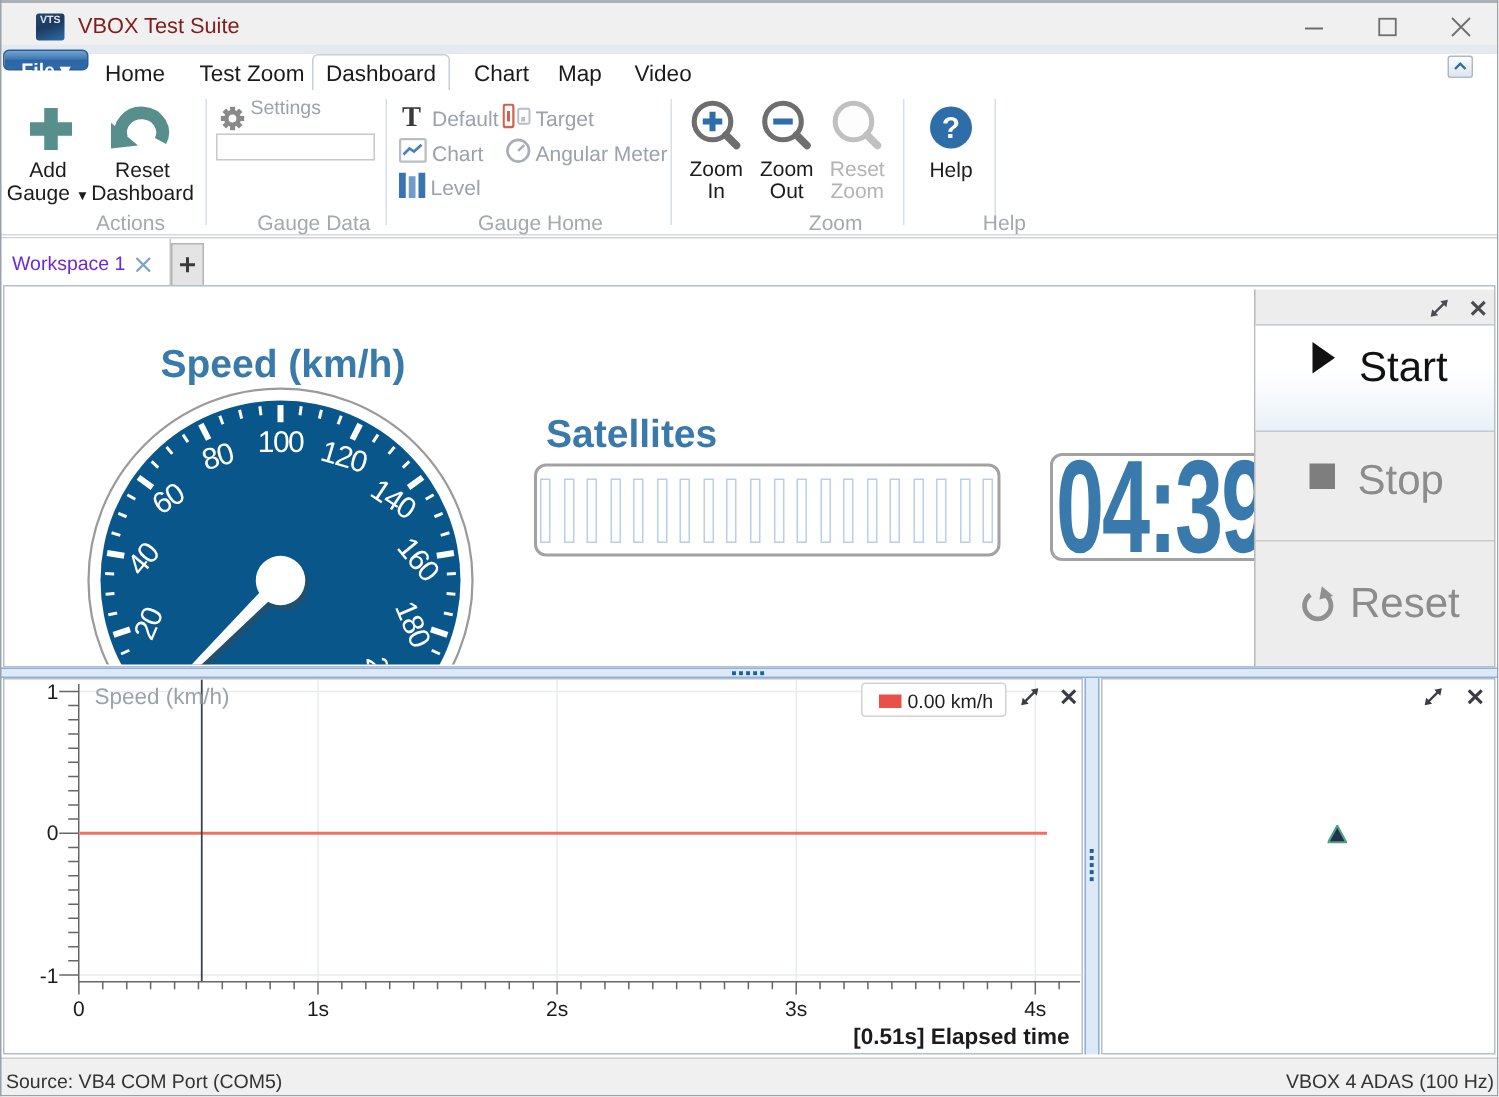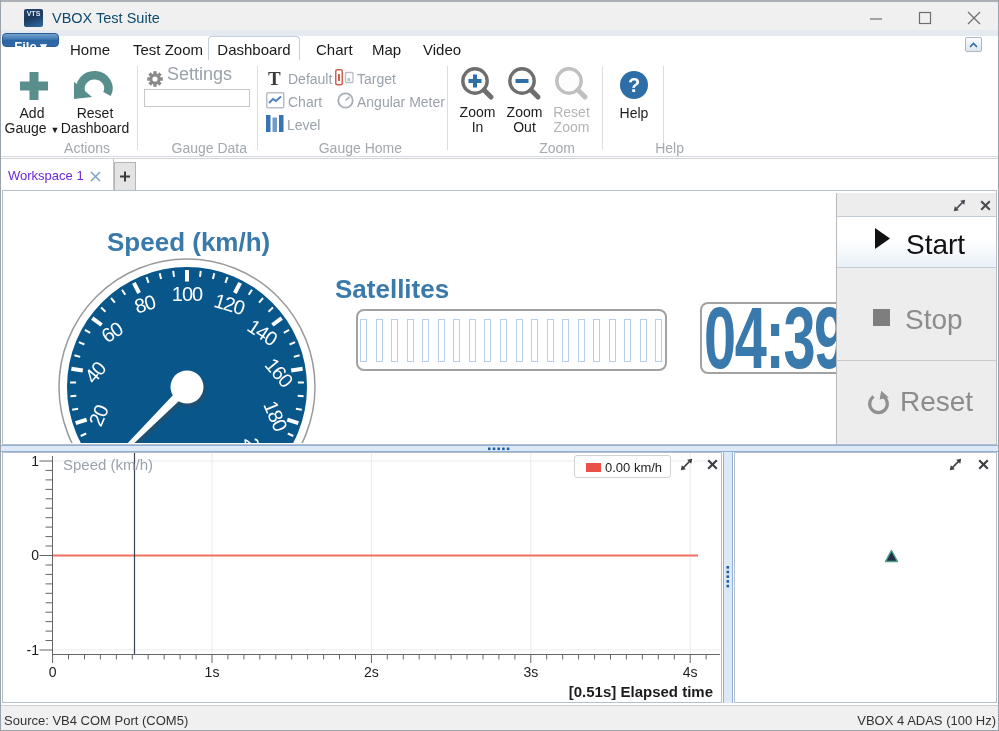--- a/index.html
+++ b/index.html
@@ -1,21 +1,21 @@
 <!DOCTYPE html>
 <html><head><meta charset="utf-8">
 <style>
 *{margin:0;padding:0;box-sizing:border-box}
 html,body{width:999px;height:731px;overflow:hidden}
 body{font-family:"Liberation Sans",sans-serif;position:relative;background:#fff}
 .abs{position:absolute}
 .frame{position:absolute;inset:0;border:1px solid #9aa2aa;border-top:none;pointer-events:none;z-index:50}
 .titlebar{position:absolute;left:0;top:0;width:999px;height:31px;background:#f0f0f0;border-top:2px solid #aab0b6}
 .ticon{position:absolute;left:24px;top:7px;width:19px;height:18px;border-radius:2px;background:linear-gradient(160deg,#27486e 0%,#1b3a5e 45%,#2d6da8 100%);color:#dfe8f2;font-size:7px;font-weight:bold;text-align:center;line-height:9px}
-.ttext{position:absolute;left:52px;top:8px;font-size:14.5px;color:#0c4a6e}
+.ttext{position:absolute;left:52px;top:8px;font-size:14.5px;color:#7f1d1d}
 .winbtn{position:absolute;top:0;width:14px;height:14px}
 .tabstrip{position:absolute;left:0;top:30px;width:999px;height:6px;background:#e5eaf0}
 .tabrow{position:absolute;left:0;top:36px;width:999px;height:24px;background:#fff}
 .tab{position:absolute;top:5px;font-size:15px;color:#1a1a1a}
 .activetab{position:absolute;left:208px;top:0;width:92px;height:25px;background:#fff;border:1px solid #c6cedb;border-bottom:none;border-radius:4px 4px 0 0;text-align:center;font-size:15px;color:#1a1a1a;padding-top:4px}
 .filebtn{position:absolute;left:2px;top:-3px;width:57px;height:14px;border-radius:4px;background:linear-gradient(#74a2cf 0%,#427bb4 42%,#2d66a4 52%,#316aa9 100%);border:1px solid #2a5d96;color:#fff;font-size:12.5px;font-weight:bold;text-align:center;padding-top:4px}
 .collapsebtn{position:absolute;left:965px;top:1px;width:17px;height:15px;border:1px solid #aab8c8;border-radius:2px;background:linear-gradient(#fbfcfe,#dde5ee)}
 .ribbon{position:absolute;left:0;top:60px;width:999px;height:97px;background:#fff;border-bottom:1px solid #d4dae2}
 .rsep{position:absolute;top:6px;width:1px;height:84px;background:#d7dee6}
 .rlabel{position:absolute;top:80px;font-size:14px;color:#a3a9af;text-align:right}
@@ -25,21 +25,21 @@
 .wstab{position:absolute;left:0;top:0;width:114px;height:33px;background:#fff;border-right:1px solid #c4c4c4;font-size:13px;color:#6d28d9}
 .plusbtn{position:absolute;left:114px;top:3px;width:22px;height:29px;background:#e4e4e4;border:1px solid #b4b4b4}
 .dash{position:absolute;left:2px;top:190px;width:995px;height:255px;background:#fff;border:1px solid #b5bfca;overflow:hidden}
 .btitle{position:absolute;font-size:26px;font-weight:bold;color:#3a7aab;letter-spacing:0px}
 .satbox{position:absolute;left:353px;top:118px;width:311px;height:62px;border:2px solid #a2a2a2;border-radius:8px;background:#fff}
 .satbar{position:absolute;top:8px;width:7px;height:43px;border:1.5px solid #b9cfe8;background:#fff}
 .utcbox{position:absolute;left:697px;top:111px;width:298px;height:72px;border:2px solid #a2a2a2;border-radius:8px;background:#fff;overflow:hidden}
 .utctime{position:absolute;left:2px;top:-17px;font-size:88px;font-weight:bold;color:#3a79ab;transform:scaleX(0.655);transform-origin:0 0;letter-spacing:-2px;white-space:pre}
 .ovpanel{position:absolute;left:833px;top:2px;width:161px;height:251px;background:#ededed;border-left:1px solid #b8b8b8}
 .ovcell{position:absolute;left:0;width:161px}
-.startcell{top:23px;height:52px;background:linear-gradient(#ffffff 40%,#f2f6fb 80%,#e9f0f9 100%);border-top:1px solid #c2cad4;border-bottom:1px solid #c2cad4}
+.startcell{top:23px;height:72px;background:linear-gradient(#ffffff 40%,#f2f6fb 80%,#e9f0f9 100%);border-top:1px solid #c2cad4;border-bottom:1px solid #c2cad4}
 .ovdiv{position:absolute;left:0;width:161px;height:1px;background:#c9c9c9}
 .ovtext{position:absolute;font-size:28px}
 .hsplit{position:absolute;left:0px;top:445px;width:999px;height:7px;background:#dde9f6;border-top:1px solid #8fb0d8;border-bottom:1px solid #8fb0d8}
 .chartp{position:absolute;left:2px;top:452px;width:720px;height:251px;background:#fff;border:1px solid #b5bfca}
 .vsplit{position:absolute;left:723px;top:452px;width:10px;height:251px;background:#dde9f6;border-left:1px solid #8fb0d8;border-right:1px solid #8fb0d8}
 .rightp{position:absolute;left:734px;top:452px;width:263px;height:251px;background:#fff;border:1px solid #b5bfca}
 .statusbar{position:absolute;left:0;top:705px;width:999px;height:26px;background:#f0f0f0;border-top:1px solid #d0d0d0;font-size:13px;color:#333}
 .legend{position:absolute;left:571px;top:2px;width:97px;height:23px;background:#fff;border:1px solid #d2d2d2;border-radius:3px;font-size:13px;color:#1c1c1c}
 </style></head><body>
 <div class="titlebar">
@@ -91,21 +91,21 @@
         <circle cx="9" cy="9" r="5.6"></circle>
   <g stroke="#8a8a8a" stroke-width="3.4">
           <line x1="9" y1="1.2" x2="9" y2="16.8"></line>
           <line x1="1.2" y1="9" x2="16.8" y2="9"></line>
           <line x1="3.5" y1="3.5" x2="14.5" y2="14.5"></line>
           <line x1="14.5" y1="3.5" x2="3.5" y2="14.5"></line>
         </g>
       </g>
   <circle cx="9" cy="9" r="2.6" fill="#ffffff"></circle>
  </svg>
- <div class="rsmall" style="left:167px;top:4px;font-size:18px">Settings</div>
+ <div class="rsmall" style="left:167px;top:4px;font-size:13px">Settings</div>
  <div class="abs" style="left:144px;top:29px;width:106px;height:18px;border:1px solid #c8c8c8;background:#fff"></div>
  <div class="rlabel" style="left:147px;width:100px">Gauge Data</div>
 
  <div class="abs" style="left:268px;top:8px;font-family:'Liberation Serif',serif;font-size:19px;font-weight:bold;color:#3a3a3a">T</div>
  <div class="rsmall" style="left:288px;top:11px">Default</div>
  <svg class="abs" style="left:335px;top:9px" width="19" height="17">
    <rect x="0.75" y="0.75" width="6.5" height="15" fill="none" stroke="#d2604f" stroke-width="1.5" rx="1.5"></rect>
    <rect x="3" y="5" width="2" height="7" fill="#d2604f"></rect>
    <rect x="10.5" y="3.5" width="7.5" height="10" fill="none" stroke="#b8bec6" stroke-width="1.3" rx="1"></rect>
    <rect x="12.5" y="9" width="2.5" height="3" fill="#b8bec6"></rect>
@@ -227,21 +227,21 @@
         <text transform="translate(235.4,166.7) rotate(67.0)" text-anchor="middle" dy="7">180</text>
         <text transform="translate(212.8,203.8) rotate(83.7)" text-anchor="middle" dy="7">200</text>
       </g>
       <g>
         <polygon points="143.7,134.7 150.3,141.3 75.3,212.0 73.0,209.7" fill="#444" opacity="0.35" transform="translate(2.5,3.5)"></polygon>
         <circle cx="149.5" cy="141.5" r="16.5" fill="#444" opacity="0.35"></circle>
         <polygon points="143.7,134.7 150.3,141.3 75.3,212.0 73.0,209.7" fill="#ffffff"></polygon>
         <circle cx="147.0" cy="138.0" r="16.5" fill="#ffffff"></circle>
       </g>
     </svg>
- <div class="btitle" style="left:332px;top:83px">Satellites</div>
+ <div class="btitle" style="left:361px;top:83px">Satellites</div>
  <div class="satbox">
       <div class="satbar" style="left:2.0px"></div>
       <div class="satbar" style="left:17.6px"></div>
       <div class="satbar" style="left:33.1px"></div>
       <div class="satbar" style="left:48.7px"></div>
       <div class="satbar" style="left:64.2px"></div>
       <div class="satbar" style="left:79.8px"></div>
       <div class="satbar" style="left:95.3px"></div>
       <div class="satbar" style="left:110.9px"></div>
       <div class="satbar" style="left:126.4px"></div>

